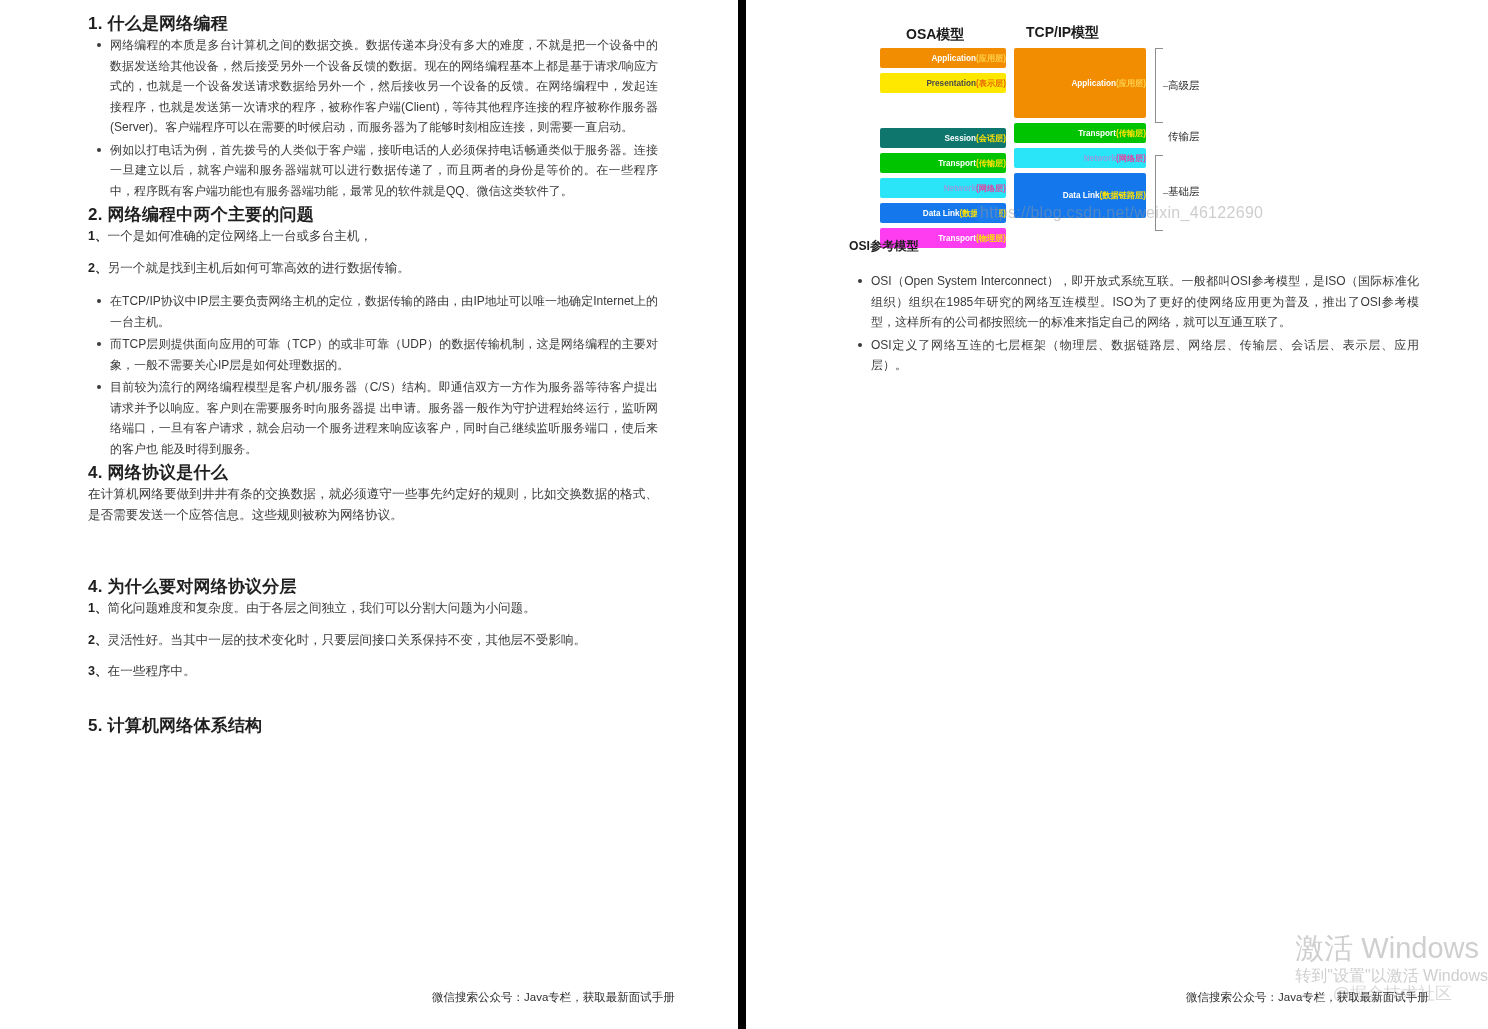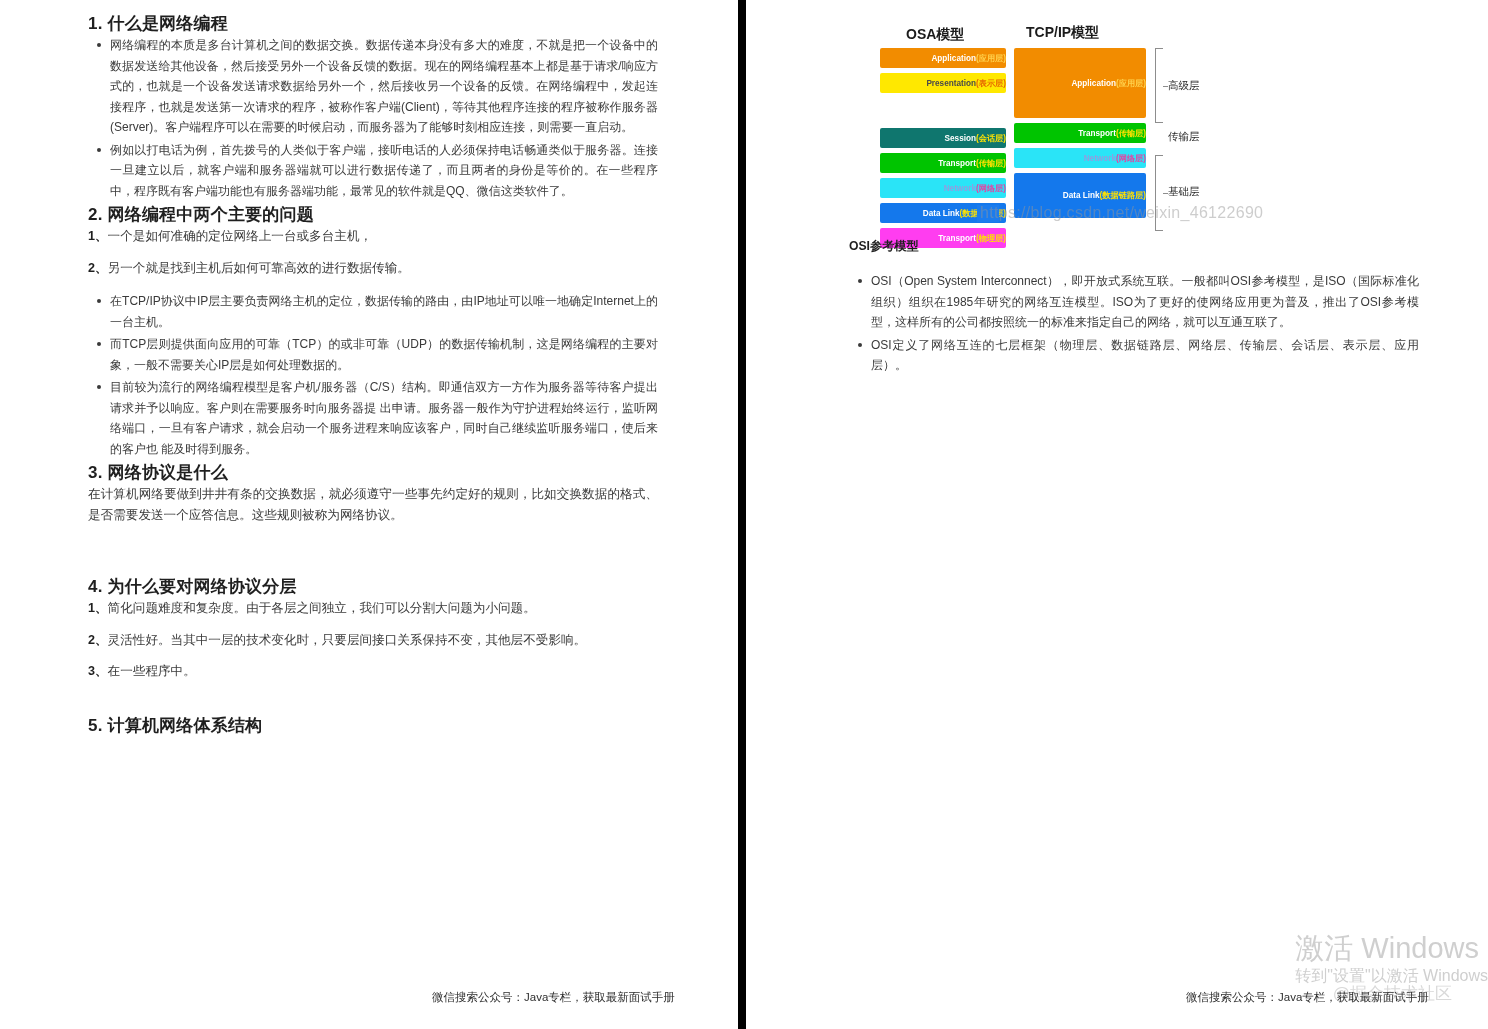--- a/index.html
+++ b/index.html
@@ -296,21 +296,21 @@
         <p class="numbered">
           <span class="num">2、</span><span>另一个就是找到主机后如何可靠高效的进行数据传输。</span>
         </p>
       </div>
       <ul class="bullets blk-sec2-list">
         <li>在TCP/IP协议中IP层主要负责网络主机的定位，数据传输的路由，由IP地址可以唯一地确定Internet上的一台主机。</li>
         <li>而TCP层则提供面向应用的可靠（TCP）的或非可靠（UDP）的数据传输机制，这是网络编程的主要对象，一般不需要关心IP层是如何处理数据的。</li>
         <li>目前较为流行的网络编程模型是客户机/服务器（C/S）结构。即通信双方一方作为服务器等待客户提出请求并予以响应。客户则在需要服务时向服务器提 出申请。服务器一般作为守护进程始终运行，监听网络端口，一旦有客户请求，就会启动一个服务进程来响应该客户，同时自己继续监听服务端口，使后来的客户也 能及时得到服务。</li>
       </ul>
 
-      <h2 class="section-title blk-sec3-title">3. 网络协议是什么</h2>
+      <h2 class="section-title blk-sec3-title">4. 网络协议是什么</h2>
       <p class="para blk-sec3-para">在计算机网络要做到井井有条的交换数据，就必须遵守一些事先约定好的规则，比如交换数据的格式、是否需要发送一个应答信息。这些规则被称为网络协议。</p>
 
       <h2 class="section-title blk-sec4-title">4. 为什么要对网络协议分层</h2>
       <div class="blk-sec4-nums">
         <p class="numbered">
           <span class="num">1、</span><span>简化问题难度和复杂度。由于各层之间独立，我们可以分割大问题为小问题。</span>
         </p>
         <p class="numbered">
           <span class="num">2、</span><span>灵活性好。当其中一层的技术变化时，只要层间接口关系保持不变，其他层不受影响。</span>
         </p>

